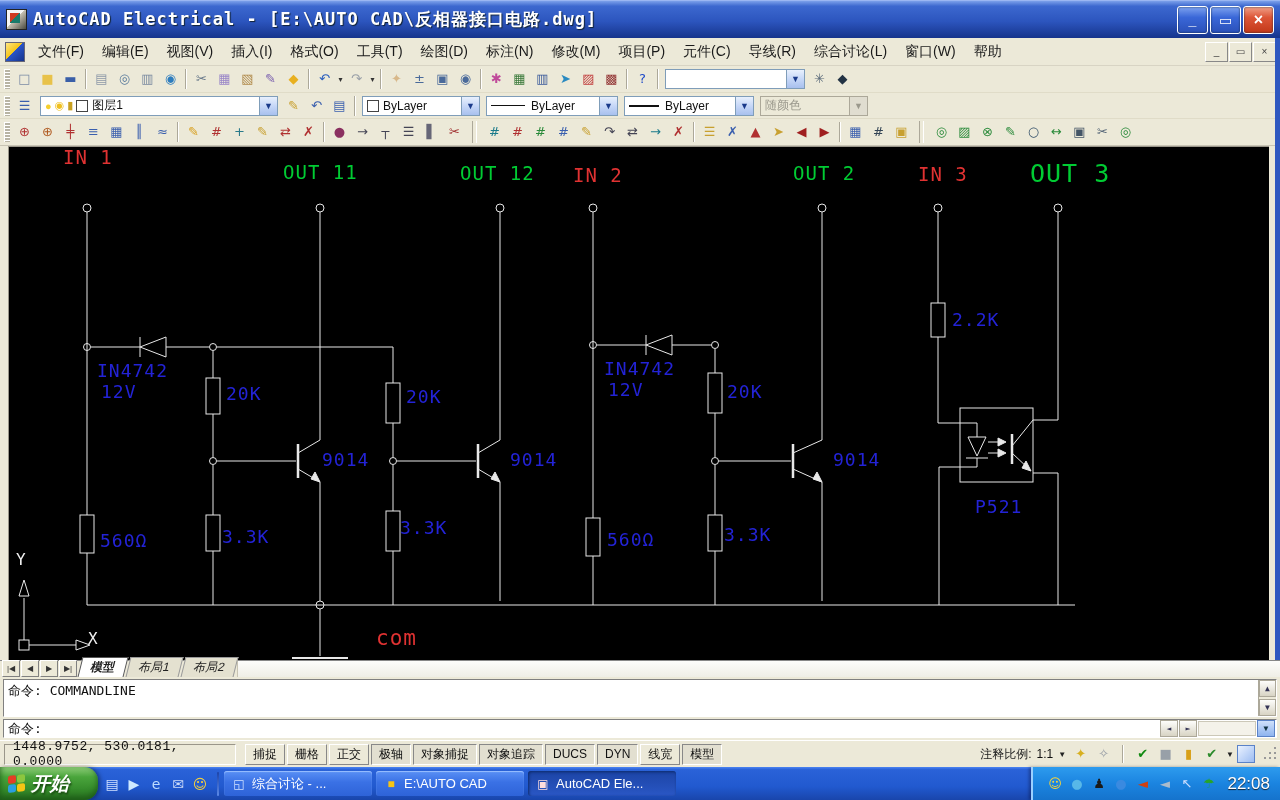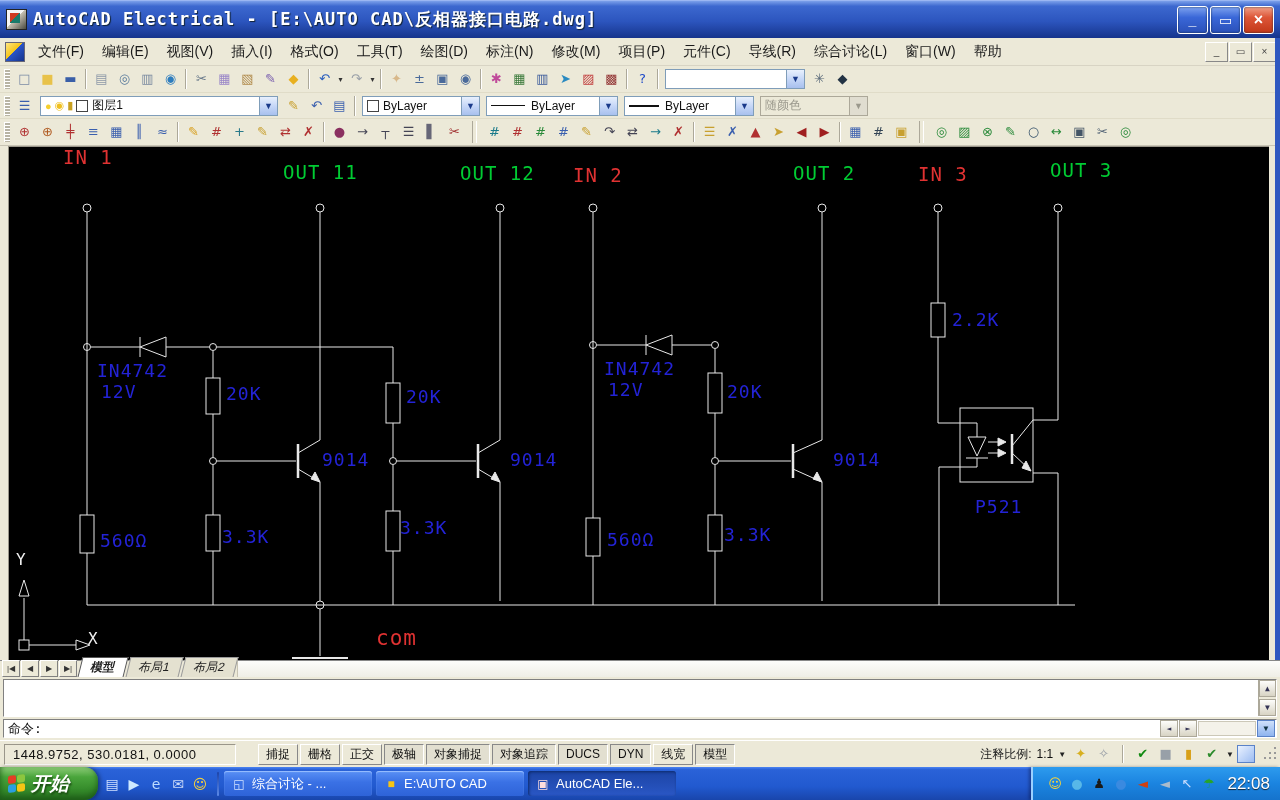--- a/index.html
+++ b/index.html
@@ -89,22 +89,22 @@
   .hsbtns{margin-left:auto;display:flex;align-items:center;gap:1px;padding-right:1px;}
   .hsbtn{width:16px;height:15px;font-size:8px;display:flex;align-items:center;justify-content:center;color:#335;
     background:linear-gradient(180deg,#fdfdfb,#d8d4c4);border:1px solid #aca899;}
   .hstrack{width:56px;height:13px;background:#f4f2ea;border:1px solid #ccc8b8;}
   .hsbtn.blue{background:linear-gradient(180deg,#cfe0fb,#8fb4ef);border-color:#5a82c8;color:#134;}
 
   
   .statusbar{top:740px;height:27px;background:#ece9d8;border-top:1px solid #fff;display:flex;align-items:center;
     padding:0 4px;font-size:12px;color:#111;}
   .coords{width:222px;height:19px;border:1px solid;border-color:#9a968a #fff #fff #9a968a;background:#ece9d8;
-    display:flex;align-items:center;padding-left:8px;font-family:Liberation Sans, sans-serif;
-    font-size:13px;letter-spacing:0.5px;margin-right:21px;}
+    display:flex;align-items:center;padding-left:8px;font-family:Liberation Mono, monospace;
+    font-size:13px;letter-spacing:0.5px;margin-right:8px;}
   .sbtn{height:17px;padding:1px 7px;margin:0 1px;border:1px solid;border-color:#fff #888 #888 #fff;
     background:#ece9d8;display:flex;align-items:center;font-size:12px;cursor:default;}
   .sbtn.on{border-color:#888 #fff #fff #888;background:#e2dfd0;}
   .sbright{margin-left:auto;display:flex;align-items:center;gap:3px;}
   .annlabel{font-size:12px;color:#222;}
   .annval{font-size:12px;margin:0 2px;}
   .sbarrow{font-size:8px;color:#222;}
   .sbsep{width:1px;height:18px;background:#aca899;border-right:1px solid #fff;margin:0 4px;}
   .cleanbtn{width:16px;height:16px;border:1px solid #5a82c8;background:linear-gradient(135deg,#eaf2ff,#9cbcf2);}
   .gripdots{width:14px;height:14px;margin-left:4px;
@@ -411,21 +411,21 @@
   </g>
 </svg>
 
 <div class="overlay">
     <div class="cadlabel" style="left: 63px; top: 146px; font-size: 19px; color: rgb(224, 50, 50);">IN 1</div>
     <div class="cadlabel" style="left: 283px; top: 161px; font-size: 19px; color: rgb(0, 204, 51);">OUT 11</div>
     <div class="cadlabel" style="left: 460px; top: 162px; font-size: 19px; color: rgb(0, 204, 51);">OUT 12</div>
     <div class="cadlabel" style="left: 573px; top: 164px; font-size: 19px; color: rgb(224, 50, 50);">IN 2</div>
     <div class="cadlabel" style="left: 793px; top: 162px; font-size: 19px; color: rgb(0, 204, 51);">OUT 2</div>
     <div class="cadlabel" style="left: 918px; top: 163px; font-size: 19px; color: rgb(224, 50, 50);">IN 3</div>
-    <div class="cadlabel" style="left: 1030px; top: 159px; font-size: 19px; color: rgb(0, 204, 51); margin-left: 20px;">OUT 3</div>
+    <div class="cadlabel" style="left: 1030px; top: 159px; font-size: 25px; color: rgb(0, 204, 51);">OUT 3</div>
     <div class="cadlabel" style="left: 97px; top: 360px; font-size: 18px; color: rgb(35, 35, 214);">IN4742</div>
     <div class="cadlabel" style="left: 101px; top: 381px; font-size: 18px; color: rgb(35, 35, 214);">12V</div>
     <div class="cadlabel" style="left: 226px; top: 383px; font-size: 18px; color: rgb(35, 35, 214);">20K</div>
     <div class="cadlabel" style="left: 406px; top: 386px; font-size: 18px; color: rgb(35, 35, 214);">20K</div>
     <div class="cadlabel" style="left: 322px; top: 449px; font-size: 18px; color: rgb(35, 35, 214);">9014</div>
     <div class="cadlabel" style="left: 510px; top: 449px; font-size: 18px; color: rgb(35, 35, 214);">9014</div>
     <div class="cadlabel" style="left: 100px; top: 530px; font-size: 18px; color: rgb(35, 35, 214);">560Ω</div>
     <div class="cadlabel" style="left: 222px; top: 526px; font-size: 18px; color: rgb(35, 35, 214);">3.3K</div>
     <div class="cadlabel" style="left: 400px; top: 517px; font-size: 18px; color: rgb(35, 35, 214);">3.3K</div>
     <div class="cadlabel" style="left: 604px; top: 358px; font-size: 18px; color: rgb(35, 35, 214);">IN4742</div>
@@ -451,20 +451,23 @@
   <span style="display:flex;align-items:flex-end;">
       <span class="dtab active">模型</span>
       <span class="dtab">布局1</span>
       <span class="dtab">布局2</span>
     </span>
   <span class="tabfill"></span>
 </div>
 
 <div class="row cmdwrap">
   <div class="cmdhist">
+    <div>
+        <div class="cmdline">命令: COMMANDLINE</div>
+      </div>
     <div class="vscroll">
       <span class="scbtn">▲</span>
       <span class="scbtn">▼</span>
     </div>
   </div>
   <div class="cmdprompt">
     <span>命令:</span>
     <span class="hsbtns">
       <span class="hsbtn">◄</span>
       <span class="hsbtn">►</span>

